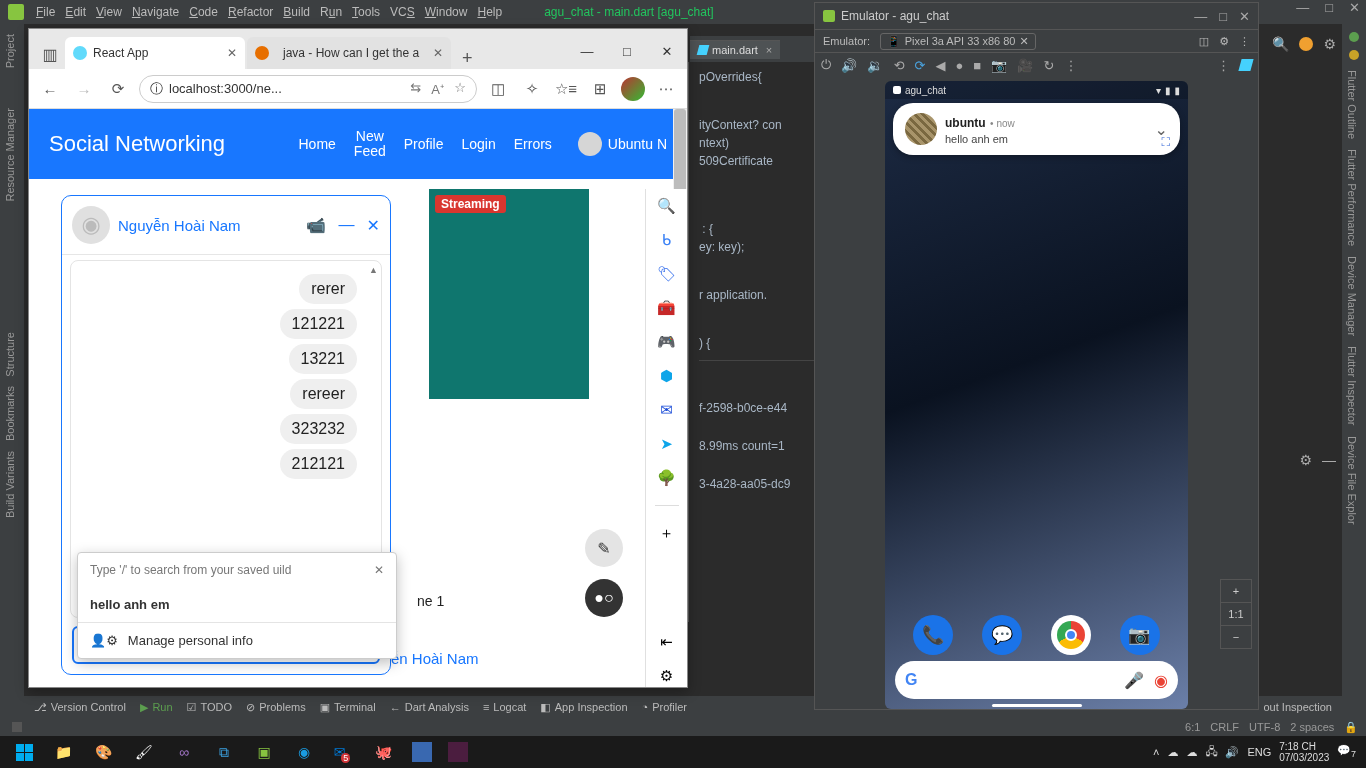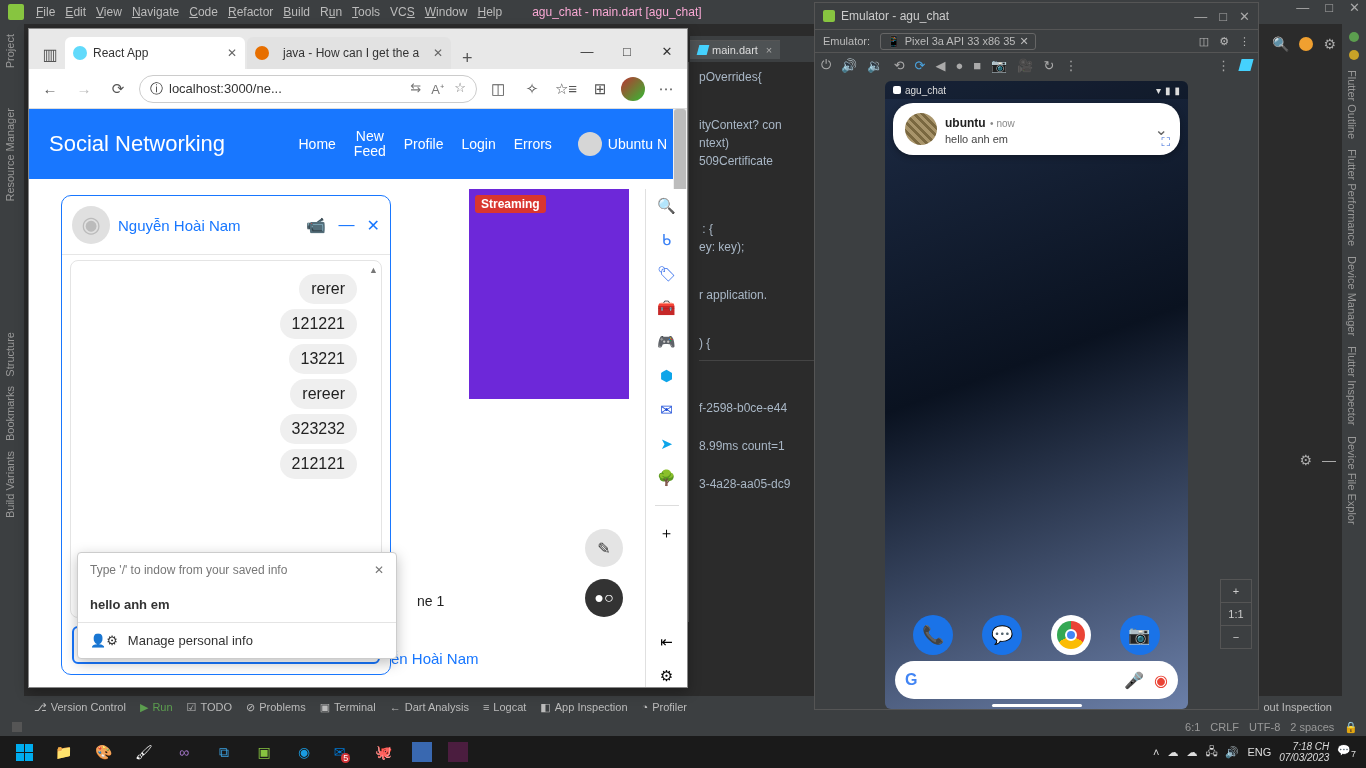--- a/index.html
+++ b/index.html
@@ -3,21 +3,21 @@
 <meta charset="utf-8">
 <style>
 * { margin: 0; padding: 0; box-sizing: border-box; font-family: "Segoe UI", Arial, sans-serif; }
 html, body { width: 1366px; height: 768px; overflow: hidden; background: #2b2b2b; position: relative; }
 
 
 .ide-menu { position: absolute; top: 0; left: 0; right: 0; height: 24px; background: #3c3f41; color: #bbb; display: flex; align-items: center; padding-left: 36px; font-size: 12px; gap: 10px; }
 .ide-menu .logo { position: absolute; left: 8px; width: 16px; height: 16px; background: #87c540; border-radius: 2px; }
 .ide-menu span.item { cursor: default; }
 .ide-menu span.item u { text-decoration: underline; }
-.ide-menu .title { margin-left: 20px; color: #f9a8d4; }
+.ide-menu .title { margin-left: 32px; color: #22c55e; }
 .ide-win { position: absolute; right: 6px; top: 0; display: flex; gap: 16px; color: #aaa; font-size: 13px; }
 
 
 .ide-left { position: absolute; top: 24px; left: 0; width: 24px; bottom: 40px; background: #3c3f41; color: #999; }
 .ide-left .vt { writing-mode: vertical-rl; transform: rotate(180deg); font-size: 11px; margin: 10px 4px; display: block; }
 
 
 .ide-right { position: absolute; top: 24px; right: 0; width: 24px; bottom: 40px; background: #3c3f41; color: #999; }
 .ide-right .vt { writing-mode: vertical-rl; font-size: 11px; margin: 10px 4px; display: block; }
 .ide-right .mark { width:10px;height:10px;margin:8px auto;border-radius:50%; }
@@ -26,21 +26,21 @@
 .ide-bottom1 { position: absolute; left:24px; right:24px; bottom: 50px; height: 22px; background:#3c3f41; color:#bbb; font-size:11px; display:flex; align-items:center; gap:14px; padding:0 10px; }
 .ide-bottom1 .item { display:flex; align-items:center; gap:4px; }
 .ide-bottom1 .run { color:#5c9e4f; }
 .ide-status { position: absolute; left:0; right:0; bottom: 32px; height: 18px; background:#3c3f41; color:#999; font-size:11px; display:flex; align-items:center; justify-content:flex-end; gap:10px; padding:0 8px; }
 .ide-status .sq { width:10px;height:10px;background:#555; }
 
 
 .taskbar { position: absolute; left:0; right:0; bottom:0; height:32px; background:#1a1a1a; display:flex; align-items:center; padding:0 4px; }
 .taskbar .tb-icon { width:24px; height:24px; margin:0 8px; display:flex; align-items:center; justify-content:center; font-size:14px; color:#fff; }
 .taskbar .tray { margin-left:auto; display:flex; align-items:center; gap:8px; color:#ddd; font-size:11px; padding-right:6px; }
-.taskbar .clock { text-align:right; line-height:1.1; font-size:10px;font-style:italic; }
+.taskbar .clock { text-align:left; line-height:1.1; font-size:10px; }
 
 
 .editor-tabs { position:absolute; top:36px; left:690px; width:124px; height:26px; background:#3c3f41; display:flex; align-items:center; }
 .editor-tabs .tab { background:#4e5254; color:#ddd; font-size:11px; padding:3px 8px; display:flex; align-items:center; gap:4px; border-top:1px solid #555; }
 .editor-tabs .tab .flutter { width:10px;height:10px;background:#45d1fd;transform:skewX(-15deg); }
 
 
 .code-area { position:absolute; top:62px; left:688px; width:130px; height:560px; background:#2b2b2b; color:#a9b7c6; font-family:Consolas,monospace; font-size:12px; padding:6px 4px 6px 10px; overflow:hidden; border-left:1px solid #555; }
 .code-area .ln { white-space:pre; line-height:18px; }
 .code-area hr { border:none; border-top:1px solid #444; margin:8px 0; }
@@ -84,21 +84,21 @@
 .chat-head .acts { margin-left:auto; display:flex; gap:12px; color:#1877ff; font-size:16px; }
 .chat-msgs { position:absolute; top:64px; left:8px; right:8px; bottom:56px; border:1px solid #e4e4e4; border-radius:8px; padding:8px 6px; }
 .chat-msgs .scroll { position:absolute; right:2px; top:4px; bottom:4px; width:10px; }
 .chat-msgs .scroll .up,.chat-msgs .scroll .dn{ font-size:9px;color:#777;position:absolute;left:0; }
 .chat-msgs .scroll .up{top:0}.chat-msgs .scroll .dn{bottom:0}
 .msg { background:#efefef; color:#222; border-radius:16px; padding:6px 12px; font-size:16px; margin:5px 0; max-width:70%; width:max-content; margin-left:auto; margin-right:18px; }
 .chat-input { position:absolute; left:10px; right:10px; bottom:10px; height:38px; border:2px solid #1877ff; border-radius:6px; display:flex; align-items:center; padding:0 10px; font-size:14px; color:#555; }
 .chat-input .typed { color:#111; border-bottom:2px dotted #d22; }
 
 
-.stream { position:absolute; top:10px; left:400px; width:160px; height:210px; background:#6d28d9; color:#fff;margin-left:40px; }
+.stream { position:absolute; top:10px; left:400px; width:160px; height:210px; background:#0f766e; color:#fff; }
 .stream .badge { position:absolute; top:6px; left:6px; background:#d9362f; font-size:12px; padding:2px 6px; border-radius:3px; font-weight:bold; }
 .stream .label { position:absolute; top:82px; left:6px; right:6px; border:2px solid #24a324; padding:6px; font-weight:bold; font-size:14px; }
 
 
 .fab { position:absolute; width:38px; height:38px; border-radius:50%; background:#e4e4e4; display:flex; align-items:center; justify-content:center; color:#333; }
 
 
 .autofill { position:absolute; bottom:28px; left:48px; width:320px; background:#fff; border:1px solid #ccc; box-shadow:0 4px 14px rgba(0,0,0,.25); border-radius:4px; font-size:13px; color:#333; }
 .autofill .row { padding:10px 12px; display:flex; align-items:center; gap:10px; }
 .autofill .hdr { color:#777; font-size:12px; justify-content:space-between; }
@@ -359,21 +359,21 @@
       </div>
       <div class="fab" style="right:50px;bottom:120px;">✎</div>
       <div class="fab" style="right:50px;bottom:70px;background:#333;color:#fff">●○</div>
       <div class="part-label">ne 1</div>
       <div class="bottom-label">ễn Hoài Nam</div>
     </div>
   </div>
 
   <div class="autofill">
     <div class="row hdr">
-      <span>Type '/' to indow from your saved info</span>
+      <span>Type '/' to search from your saved uild</span>
       <span>✕</span>
     </div>
     <div class="row main">
       <span>hello anh em</span>
     </div>
     <hr>
     <div class="row">
       <span>👤⚙</span>
       <span>Manage personal info</span>
     </div>
@@ -385,21 +385,21 @@
     <span class="logoa"></span>
     <span>Emulator - agu_chat</span>
     <div class="win">
       <span>—</span>
       <span>□</span>
       <span>✕</span>
     </div>
   </div>
   <div class="emu-sub">
     <span>Emulator:</span>
-    <span class="dev">📱 <span>Pixel 3a API 33 x86 35</span> ✕</span>
+    <span class="dev">📱 <span>Pixel 3a API 33 x86 80</span> ✕</span>
     <span style="margin-left:auto;display:flex;gap:10px">
       <span>◫</span>
       <span>⚙</span>
       <span>⋮</span>
     </span>
   </div>
   <div class="emu-tools">
     <span>⏻</span>
     <span>🔊</span>
     <span>🔉</span>

